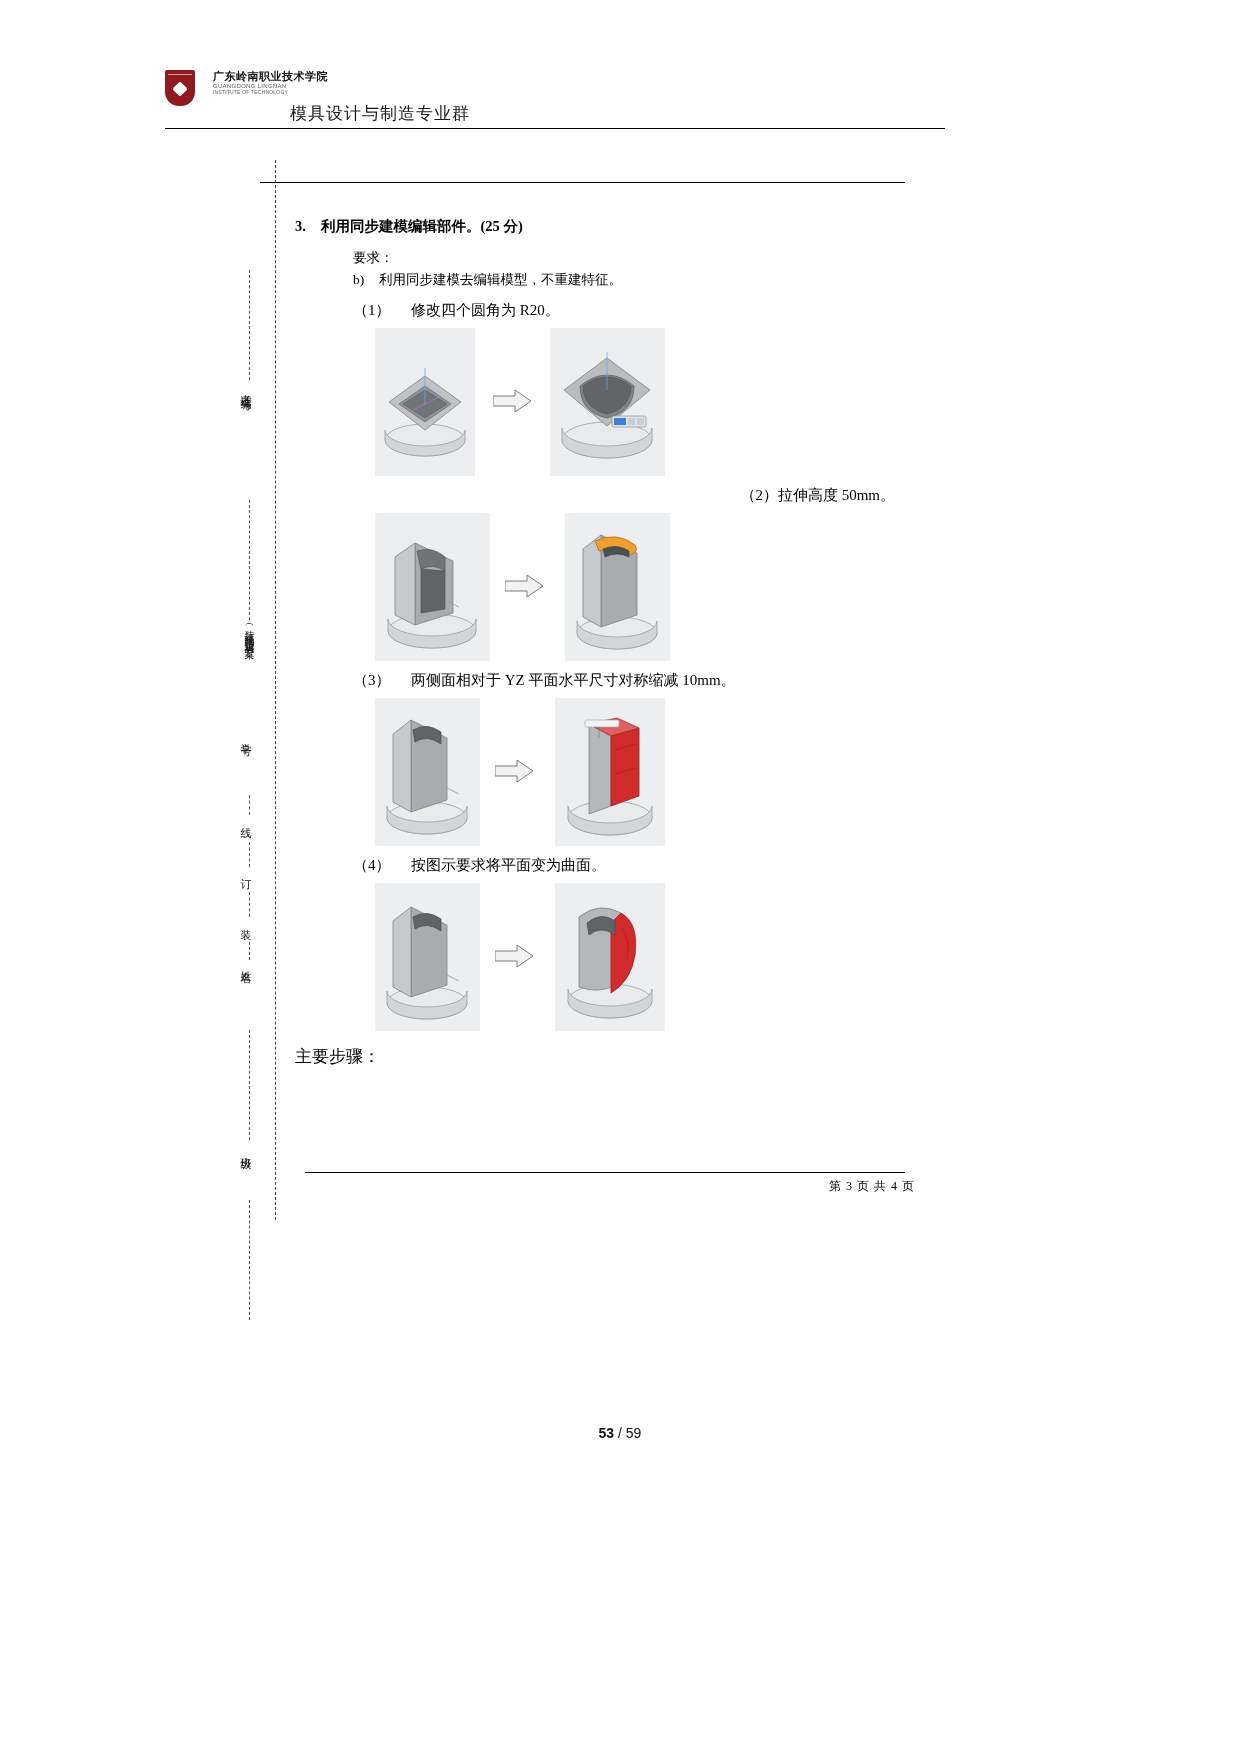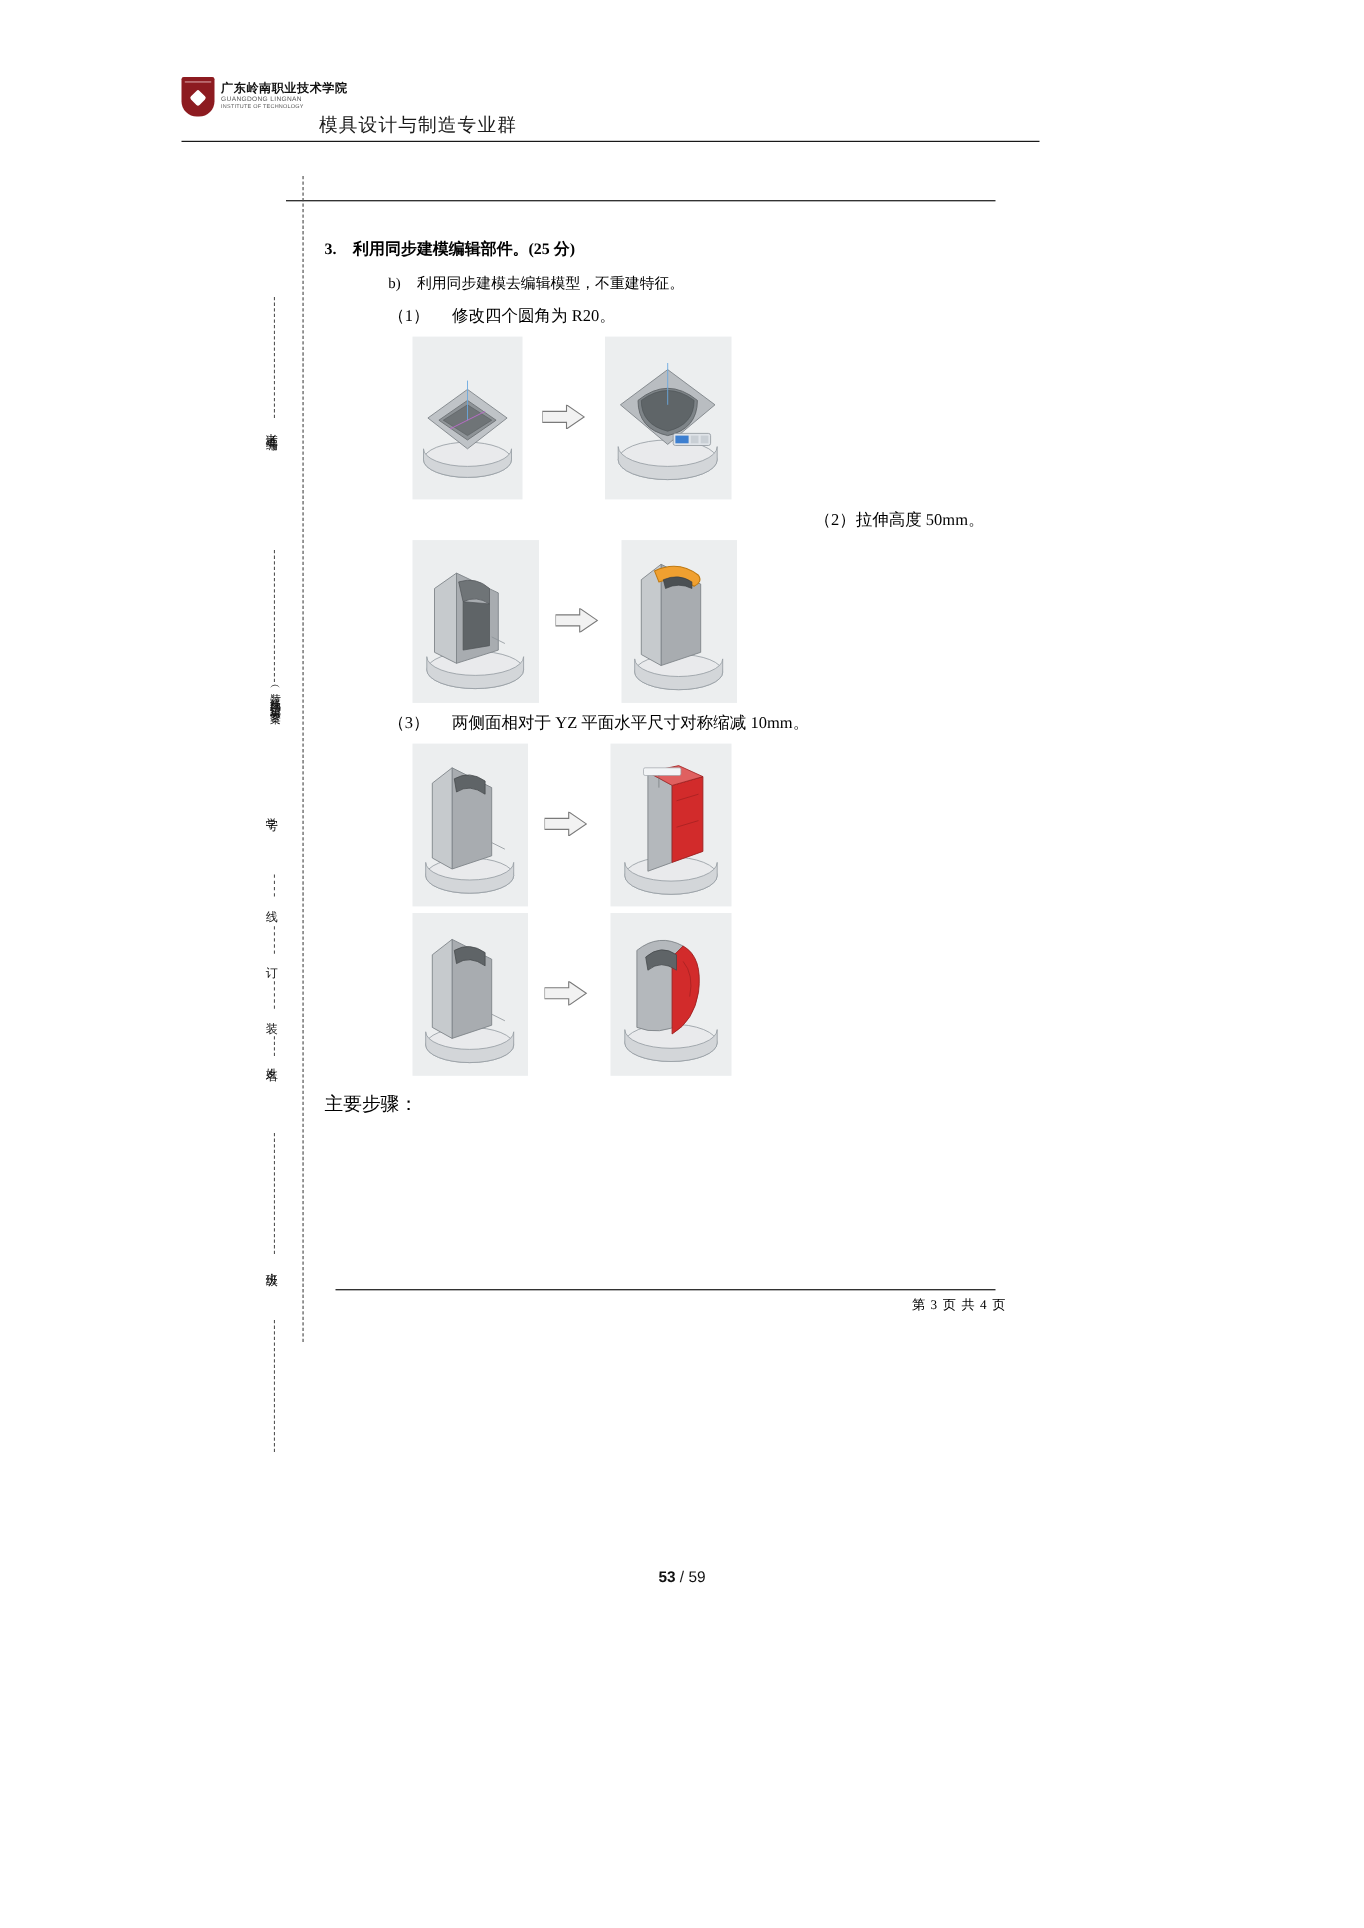--- a/index.html
+++ b/index.html
@@ -22,22 +22,21 @@
     left: 165px;
     top: 70px;
     width: 780px;
     height: 62px;
   }
   .logo-block {
     position: absolute;
     left: 0;
     top: 0;
     display: flex;
-    align-items: center;
-    gap: 6px;
+    gap: 18px;
   }
   .logo-shield {
     width: 30px;
     height: 36px;
     background: #8d1b20;
     position: relative;
     border-radius: 2px 2px 14px 14px;
   }
   .logo-shield::after {
     content: "";
@@ -282,20 +281,21 @@
     <div class="vlabel" style="top:878px;left:8px;">班级：</div>
     <div class="vdash" style="top:930px;height:120px;"></div>
   </div>
 
   <div class="q-body">
 
     <div class="q-title">
       <span class="num">3.</span><span>利用同步建模编辑部件。(25 分)</span>
     </div>
 
+    <div class="line" style="margin-left:58px;">要求：</div>
 
 
     <div class="line" style="margin-left:58px;">
       <span class="tag">b)</span><span>利用同步建模去编辑模型，不重建特征。</span>
     </div>
 
     <div class="sub" style="margin-left:58px;">
       <span class="idx">（1）</span><span>修改四个圆角为 R20。</span>
     </div>
     <div class="figure-row f1">
@@ -390,20 +390,23 @@
           <polygon points="56,38 84,30 84,98 56,108" fill="#d22b2b" stroke="#9c1f1f" stroke-width="0.8"></polygon>
           <polygon points="34,26 56,38 84,30 62,20" fill="#e06060" stroke="#9c1f1f" stroke-width="0.7"></polygon>
           <line x1="60" y1="52" x2="80" y2="46" stroke="#9c1f1f" stroke-width="0.6"></line>
           <line x1="60" y1="76" x2="80" y2="70" stroke="#9c1f1f" stroke-width="0.6"></line>
           <rect x="30" y="22" width="34" height="7" rx="1.5" fill="#f2f4f6" stroke="#9aa0a6" stroke-width="0.6"></rect>
           <line x1="44" y1="29" x2="44" y2="40" stroke="#6f7477" stroke-width="0.6"></line>
         </svg>
       </div>
     </div>
 
+    <div class="sub" style="margin-left:58px;">
+      <span class="idx">（4）</span><span>按图示要求将平面变为曲面。</span>
+    </div>
     <div class="figure-row">
       <div class="fig left" style="width:105px;">
         <svg width="105" height="148" viewBox="0 0 105 148">
           <ellipse cx="52" cy="120" rx="40" ry="16" fill="#e9eaec" stroke="#9aa0a6" stroke-width="0.8"></ellipse>
           <path d="M12 120 L12 108 A40 16 0 0 0 92 108 L92 120 A40 16 0 0 1 12 120 Z" fill="#d3d6d9" stroke="#9aa0a6" stroke-width="0.8"></path>
           <polygon points="36,24 72,42 72,102 36,114" fill="#a8acb0" stroke="#7d8387" stroke-width="0.8"></polygon>
           <polygon points="36,24 36,114 18,104 18,38" fill="#c6cacd" stroke="#7d8387" stroke-width="0.8"></polygon>
           <path d="M38 34 Q52 26 66 36 L66 48 Q52 38 40 46 Z" fill="#5f6467" stroke="#45494c" stroke-width="0.7"></path>
           <line x1="72" y1="92" x2="84" y2="98" stroke="#8a9096" stroke-width="0.7"></line>
         </svg>

